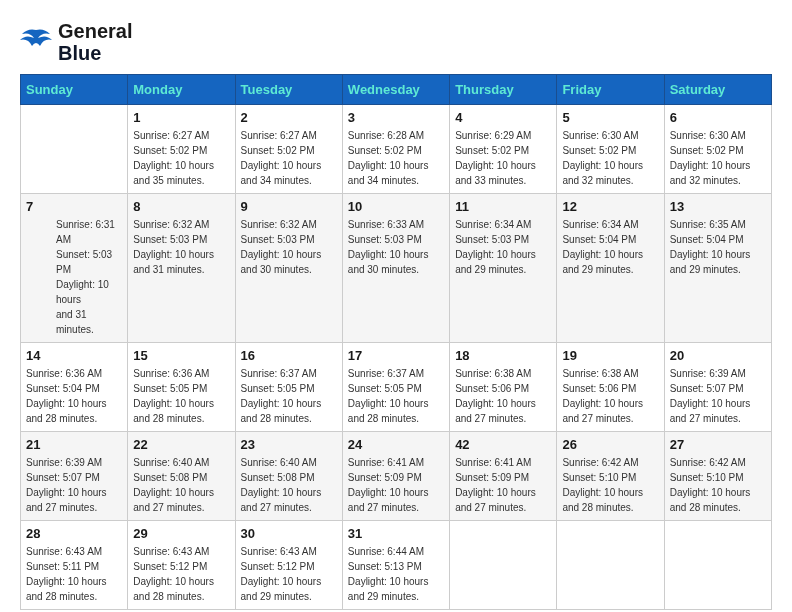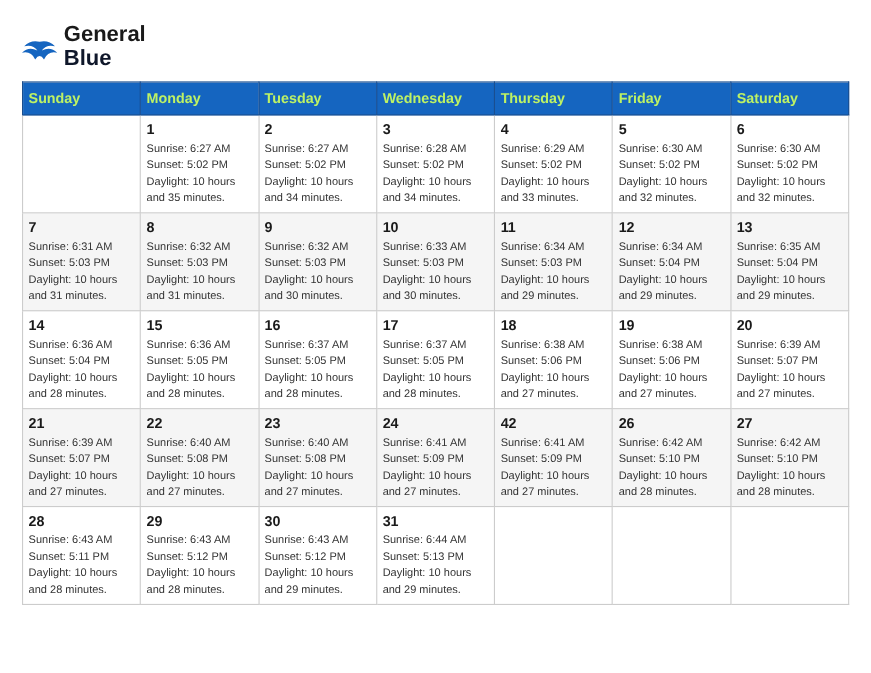--- a/index.html
+++ b/index.html
@@ -16,21 +16,21 @@
       align-items: flex-start;
       margin-bottom: 10px;
     }
     .logo {
       display: flex;
       flex-direction: column;
       align-items: flex-start;
     }
     .logo-row {
       display: flex;
-      align-items: flex-end;
+      align-items: center;
       gap: 2px;
     }
     .title-block {
       text-align: right;
     }
     .month-title {
       font-size: 36px;
       font-weight: bold;
       color: #1a1a1a;
     }
@@ -39,21 +39,21 @@
       color: #555;
       margin-top: 2px;
     }
     table {
       width: 100%;
       border-collapse: collapse;
       border: 1px solid #ccc;
     }
     thead tr th {
       background-color: #1565c0;
-      color: #bef264;
+      color: #5eead4;
       font-size: 13px;
       font-weight: bold;
       padding: 7px 5px;
       border: 1px solid #1a4e8f;
       text-align: left;
     }
     tbody tr td {
       border: 1px solid #ccc;
       vertical-align: top;
       padding: 5px 5px;
@@ -157,21 +157,21 @@
           <span class="day-number">6</span>
           <div class="day-info" style="white-space: pre-line;">Sunrise: 6:30 AM
 Sunset: 5:02 PM
 Daylight: 10 hours
 and 32 minutes.</div>
         </td>
       </tr>
       <tr>
         <td>
           <span class="day-number">7</span>
-          <div class="day-info" style="white-space: pre-line;">Sunrise: 6:31 AM
+          <div class="day-info" style="white-space: pre-line; margin-left: 30px;">Sunrise: 6:31 AM
 Sunset: 5:03 PM
 Daylight: 10 hours
 and 31 minutes.</div>
         </td>
         <td>
           <span class="day-number">8</span>
           <div class="day-info" style="white-space: pre-line;">Sunrise: 6:32 AM
 Sunset: 5:03 PM
 Daylight: 10 hours
 and 31 minutes.</div>

